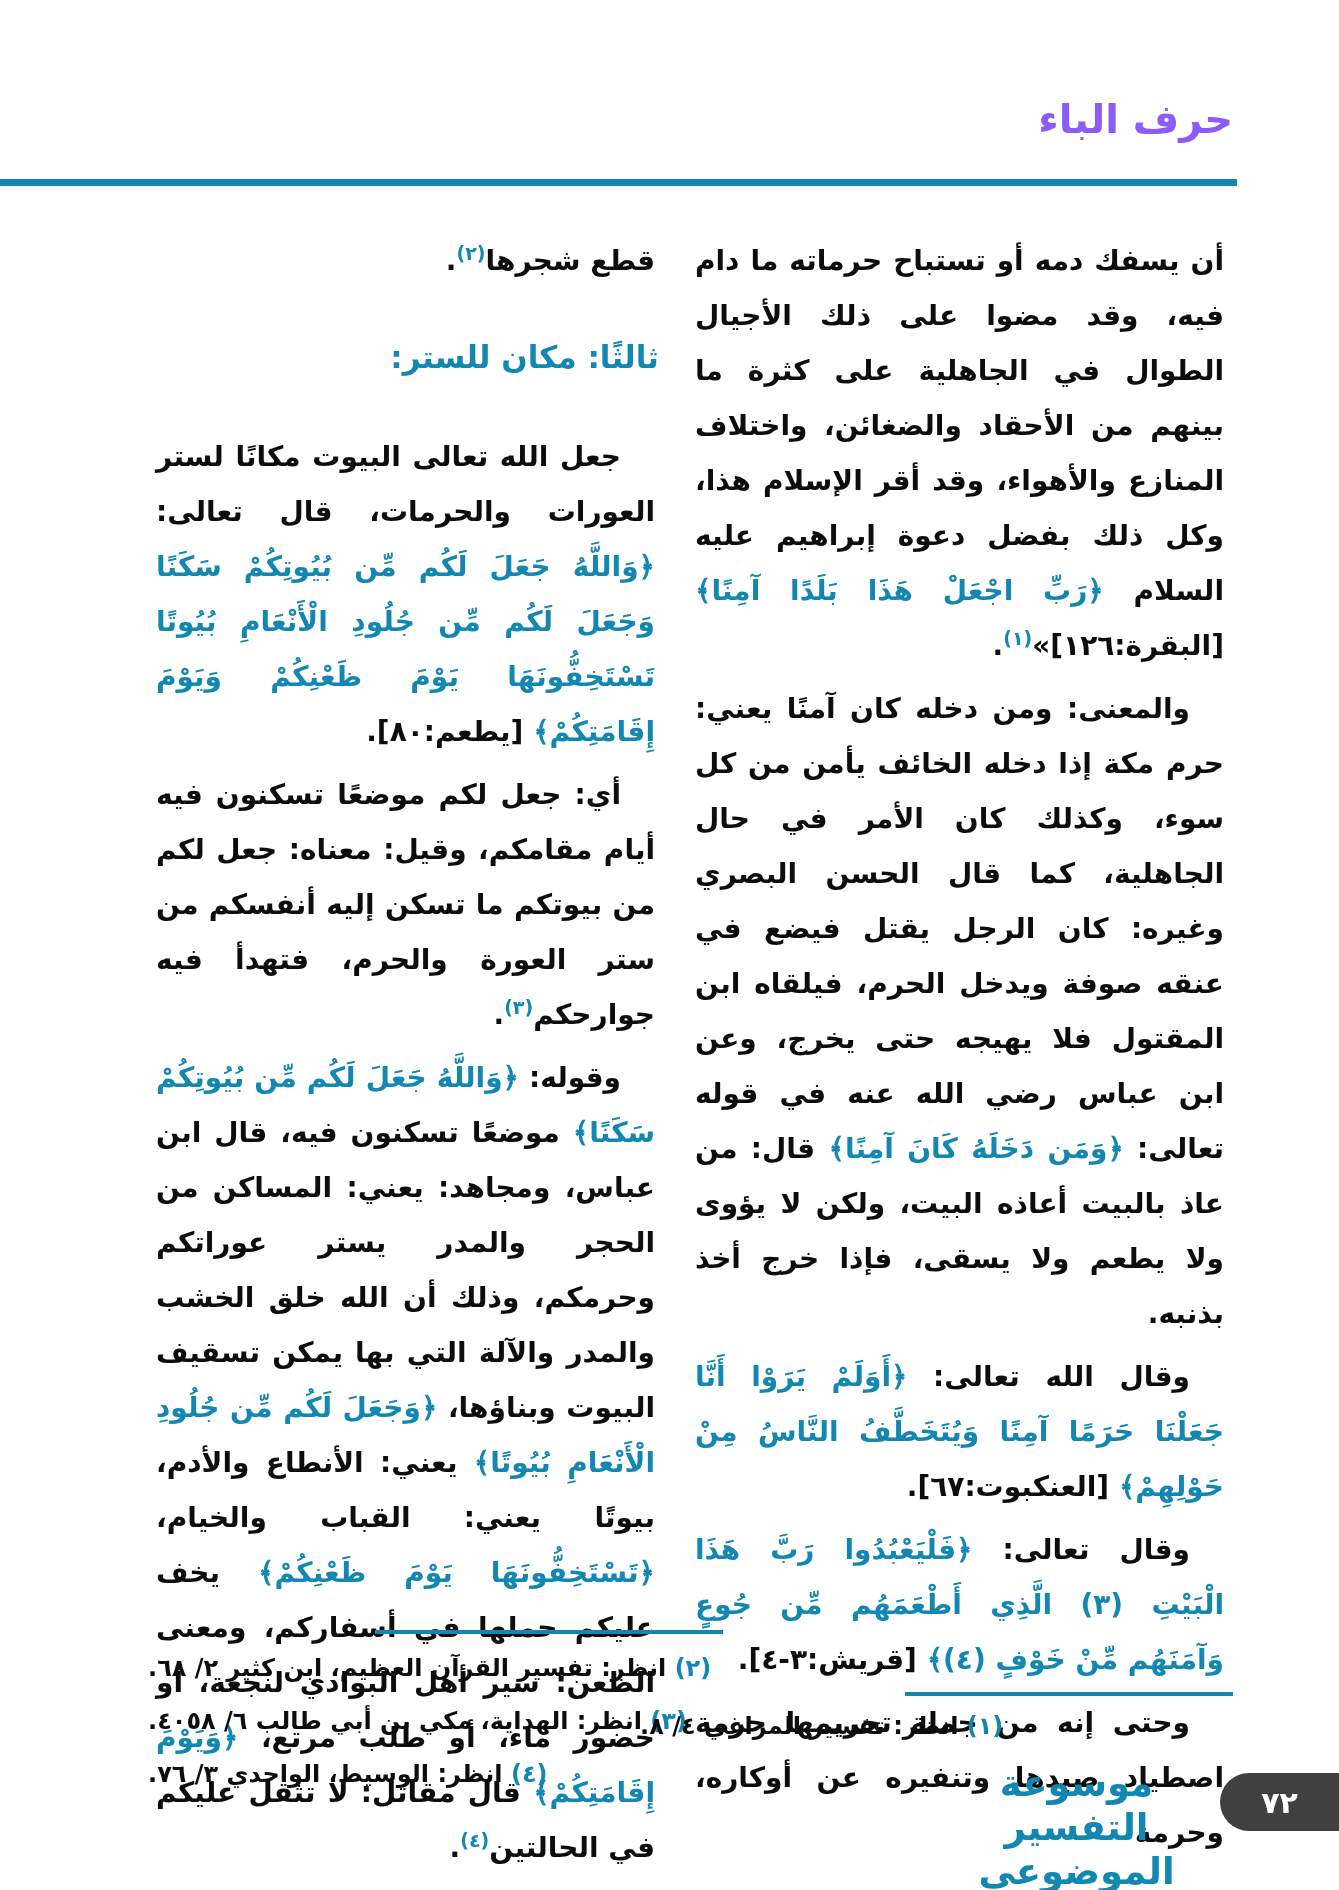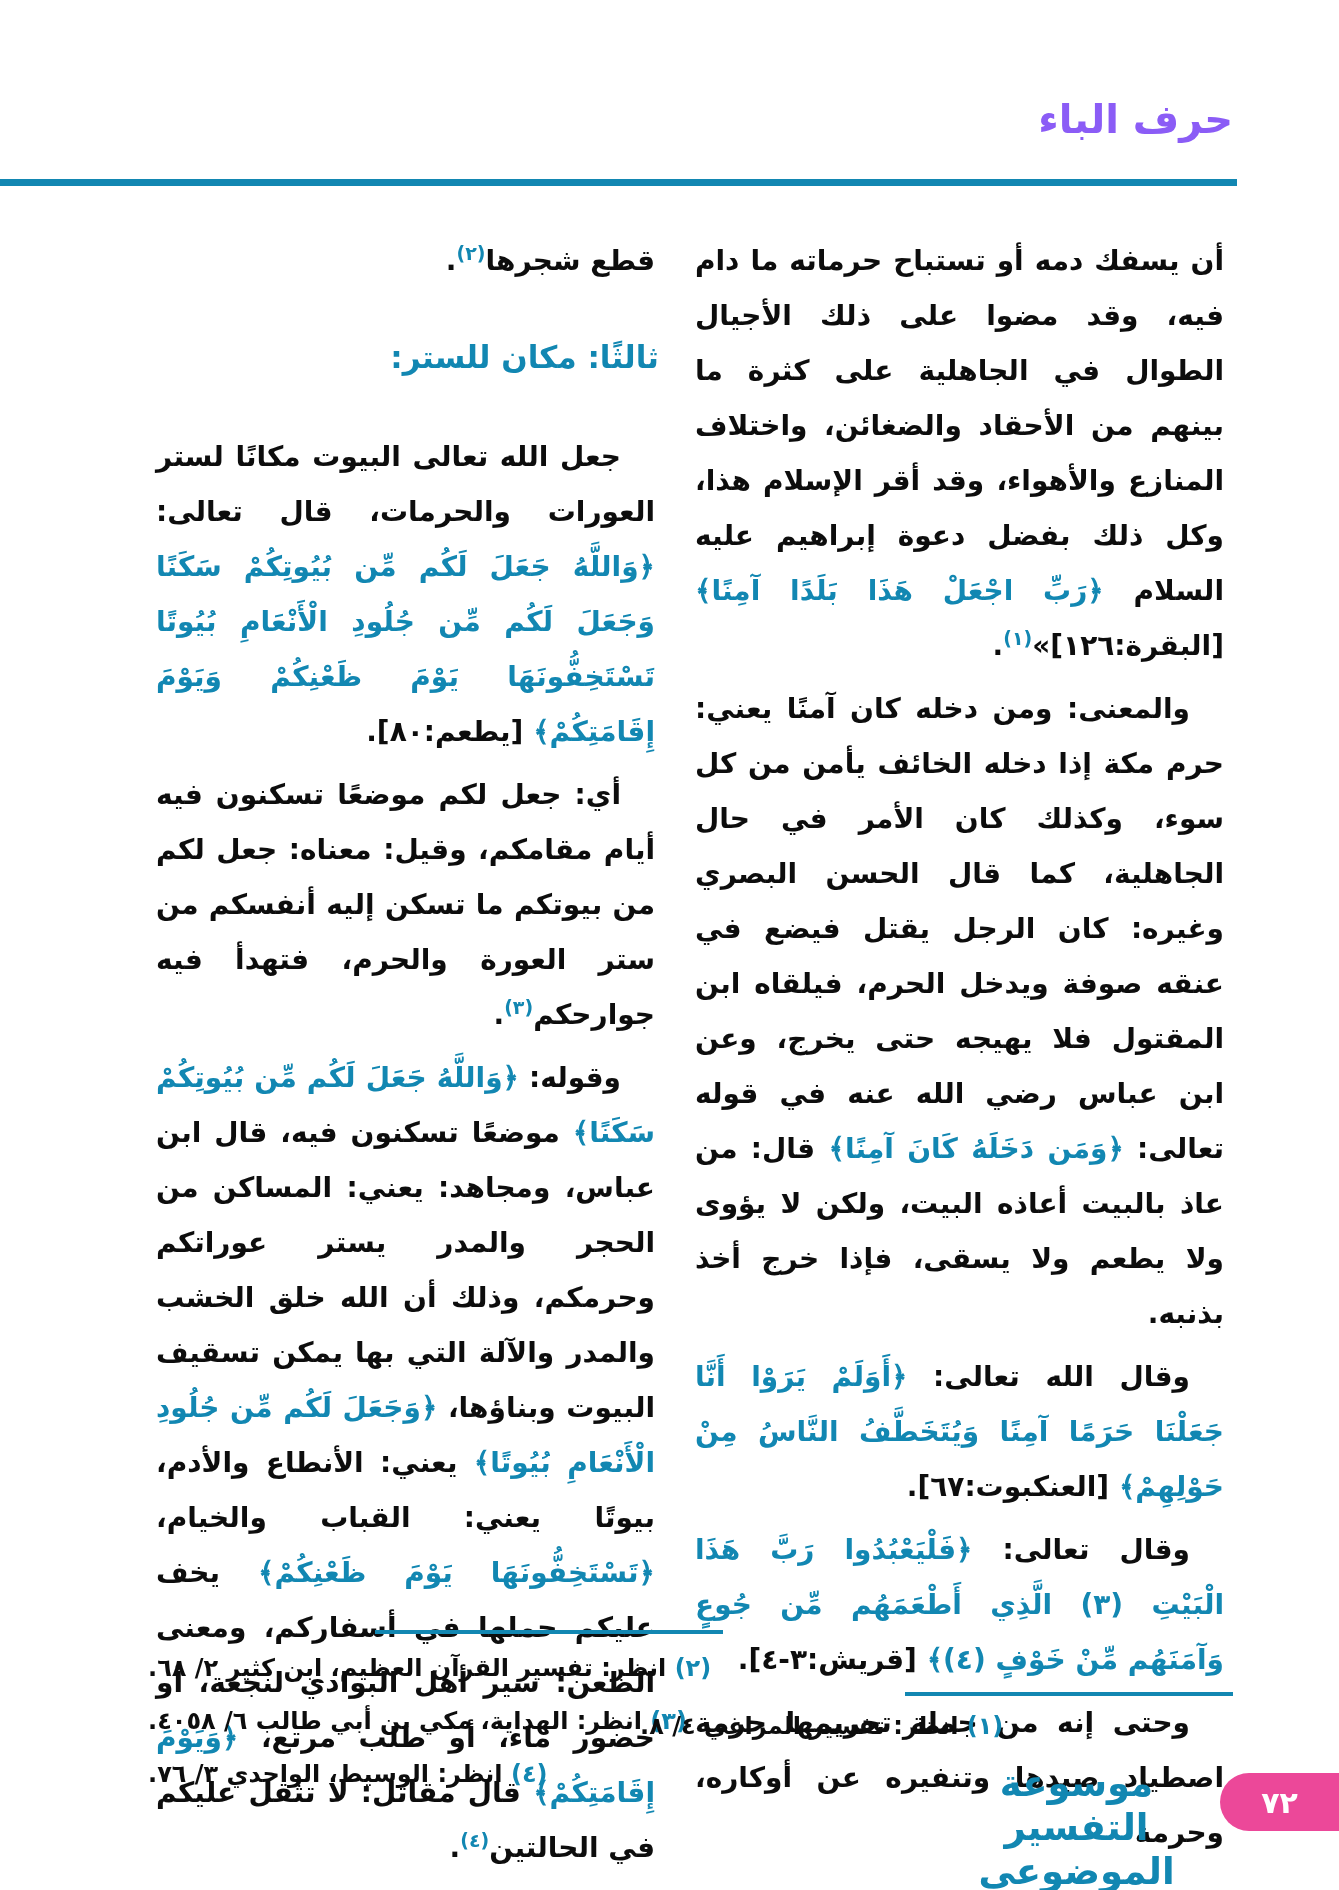--- a/index.html
+++ b/index.html
@@ -51,21 +51,21 @@
   .footnotes-right { right: 279px; top: 1700px; width: 420px; }
   .footnotes .num { color: #1287b2; }
   .logo {
     position: absolute; right: 125px; top: 1762px; width: 275px;
     text-align: center; color: #1287b2; direction: rtl;
   }
   .logo-l1 { font-size: 37px; font-weight: bold; line-height: 44px; letter-spacing: -1px; }
   .page-badge {
     position: absolute; right: 0; top: 1773px;
     width: 119px; height: 58px;
-    background: #ec4899; border-radius: 29px 0 0 29px;
+    background: #404040; border-radius: 29px 0 0 29px;
     display: flex; align-items: center; justify-content: center;
   }
   .page-badge span { color: #ffffff; font-size: 30px; font-weight: bold; }
 </style>
 </head>
 <body>
 
 <div class="header-title">حرف الباء</div>
 <div class="header-rule"></div>
 

